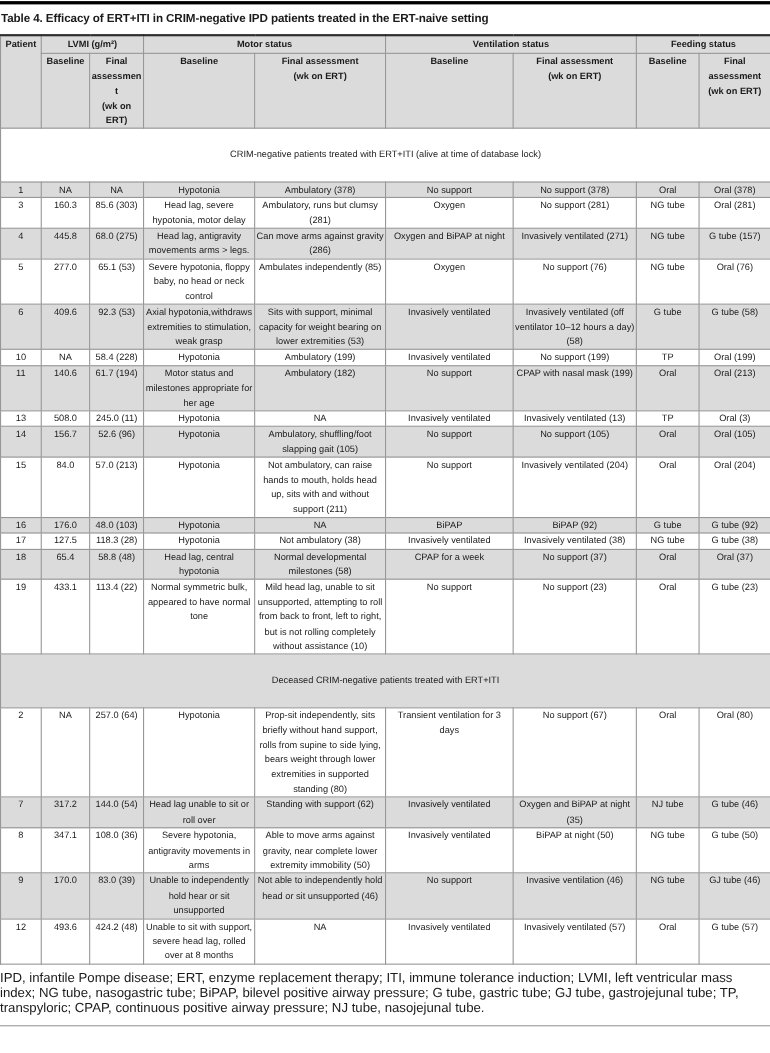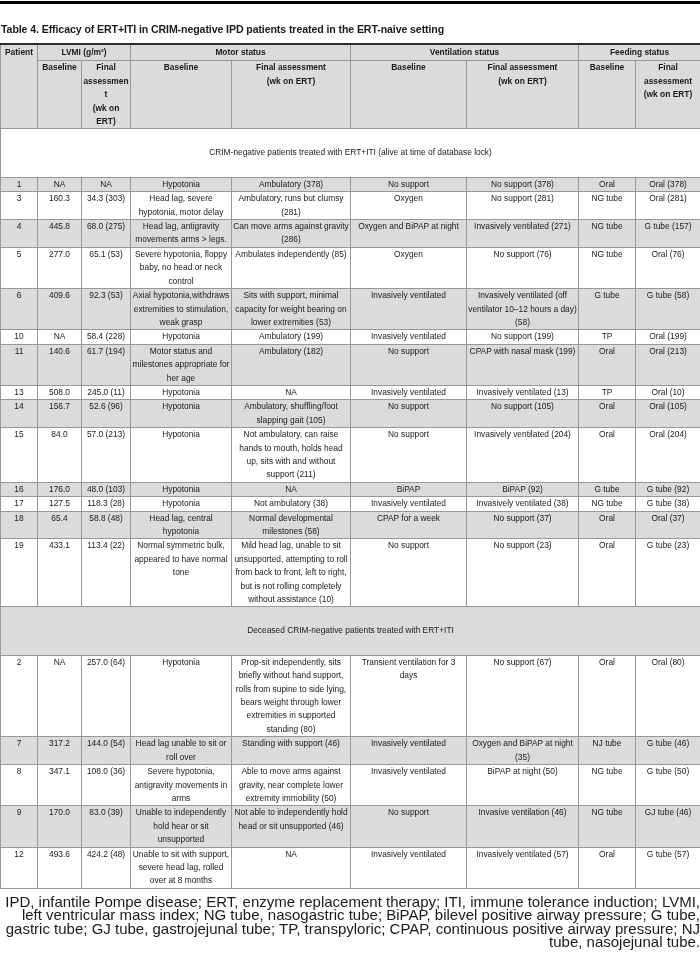--- a/index.html
+++ b/index.html
@@ -16,21 +16,21 @@
     width: 700px; height: 957px;
     background: #ffffff;
     font-family: "Liberation Sans", sans-serif;
     color: var(--text);
     overflow: hidden;
   }
   .top-bar { height: 3px; background: var(--top-bar); margin-top: 1px; }
   .title {
     font-size: 10.6px;
     font-weight: bold;
-    margin: 19px 1px 8px 1px;
+    margin: 7px 1px 8px 1px;
     letter-spacing: -0.1px;
   }
   table.efficacy {
     border-collapse: collapse;
     width: 700px;
     table-layout: fixed;
     font-size: 8.4px;
     line-height: 13.4px;
     border-top: 2px solid var(--strong);
   }
@@ -43,24 +43,24 @@
   }
   table.efficacy thead th {
     background: var(--header-bg);
     font-weight: bold;
   }
   table.efficacy thead tr.group-row th { padding-top: 1px; padding-bottom: 1px; }
   table.efficacy th.subhead { white-space: pre-line; }
   table.efficacy tr.shaded td { background: var(--shaded-bg); }
   table.efficacy td.section-cell { padding: 17px; }
   .footnote {
-    font-size: 15px;
+    font-size: 12px;
     line-height: 13.4px;
     margin: 6px 0 0 0;
-    text-align: right;
+    text-align: left;
   }
   .bottom-rule { height: 1px; background: #9a9a9a; margin-top: 9px; }
 </style>
 </head>
 <body>
 
 <div class="page">
   <div class="top-bar"></div>
   <div class="title">Table 4. Efficacy of ERT+ITI in CRIM-negative IPD patients treated in the ERT-naive setting</div>
 
@@ -110,21 +110,21 @@
           <td>Hypotonia</td>
           <td>Ambulatory (378)</td>
           <td>No support</td>
           <td>No support (378)</td>
           <td>Oral</td>
           <td>Oral (378)</td>
         </tr>
         <tr>
           <td>3</td>
           <td>160.3</td>
-          <td>34.3 (303)</td>
+          <td>85.6 (303)</td>
           <td>Head lag, severe hypotonia, motor delay</td>
           <td>Ambulatory, runs but clumsy (281)</td>
           <td>Oxygen</td>
           <td>No support (281)</td>
           <td>NG tube</td>
           <td>Oral (281)</td>
         </tr>
         <tr class="shaded">
           <td>4</td>
           <td>445.8</td>
@@ -182,21 +182,21 @@
         </tr>
         <tr>
           <td>13</td>
           <td>508.0</td>
           <td>245.0 (11)</td>
           <td>Hypotonia</td>
           <td>NA</td>
           <td>Invasively ventilated</td>
           <td>Invasively ventilated (13)</td>
           <td>TP</td>
-          <td>Oral (10)</td>
+          <td>Oral (3)</td>
         </tr>
         <tr class="shaded">
           <td>14</td>
           <td>156.7</td>
           <td>52.6 (96)</td>
           <td>Hypotonia</td>
           <td>Ambulatory, shuffling/foot slapping gait (105)</td>
           <td>No support</td>
           <td>No support (105)</td>
           <td>Oral</td>
@@ -269,21 +269,21 @@
           <td>Transient ventilation for 3 days</td>
           <td>No support (67)</td>
           <td>Oral</td>
           <td>Oral (80)</td>
         </tr>
         <tr class="shaded">
           <td>7</td>
           <td>317.2</td>
           <td>144.0 (54)</td>
           <td>Head lag unable to sit or roll over</td>
-          <td>Standing with support (46)</td>
+          <td>Standing with support (62)</td>
           <td>Invasively ventilated</td>
           <td>Oxygen and BiPAP at night (35)</td>
           <td>NJ tube</td>
           <td>G tube (46)</td>
         </tr>
         <tr>
           <td>8</td>
           <td>347.1</td>
           <td>108.0 (36)</td>
           <td>Severe hypotonia, antigravity movements in arms</td>

